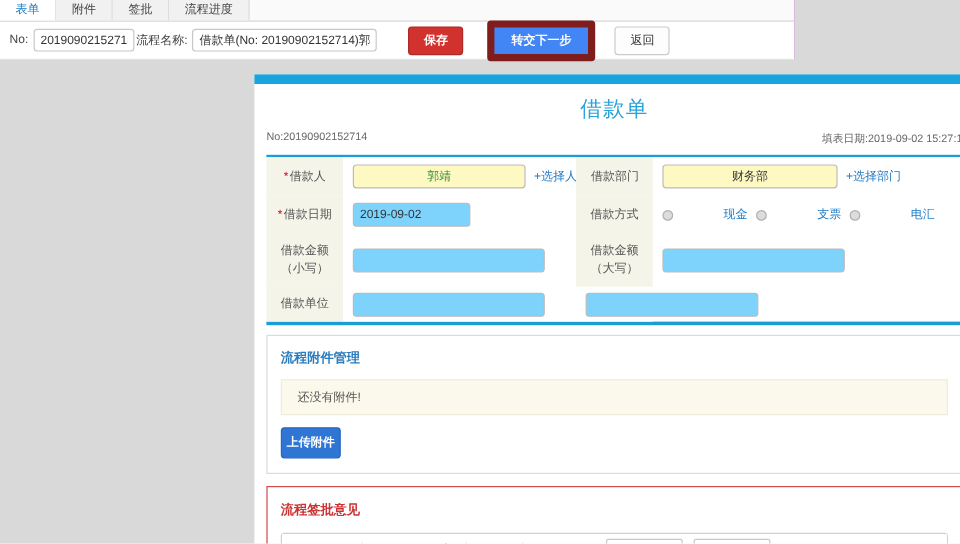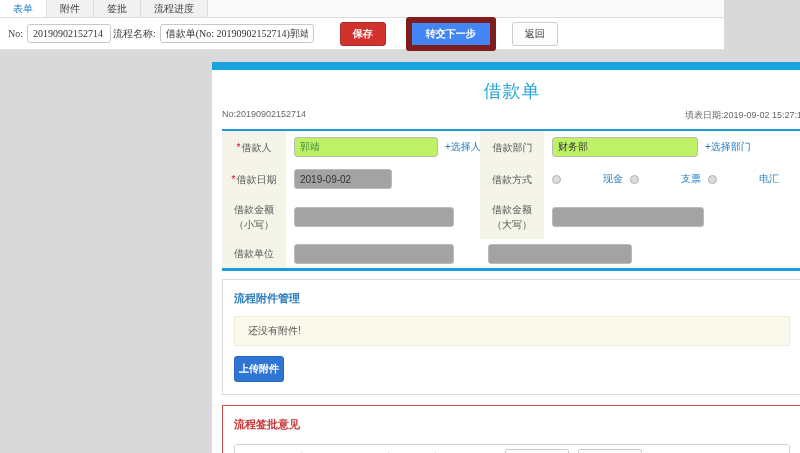--- a/index.html
+++ b/index.html
@@ -5,21 +5,21 @@
   * { margin:0; padding:0; box-sizing:border-box; }
   html,body { width:800px; height:453px; overflow:hidden; }
   body {
     position:relative;
     background:#d9d9d9;
     font-family:"Liberation Sans","DejaVu Sans",sans-serif;
     font-size:10px; color:#333;
   }
 
   
-  .topbar { position:absolute; top:0; left:0; width:724px; background:#a21caf; z-index:5;font-family:Liberation Serif, serif; }
+  .topbar { position:absolute; top:0; left:0; width:662px; background:#a21caf; z-index:5; }
   .tabs { display:flex; height:18px; background:#fafafa; border-bottom:1px solid #ddd; }
   .tab {
     padding:0 13px; line-height:17px; font-size:10px; color:#444;
     background:#f1f1f1; border-right:1px solid #ddd; cursor:pointer; white-space:nowrap;
   }
   .tab.active { background:#fff; color:#1f7dc4; }
 
   
   .toolbar-row {
     display:flex; align-items:center; height:32px; padding:0 6px;
@@ -72,23 +72,23 @@
   .cell-label {
     background:#f5f4e9; justify-content:center; text-align:center;
     font-size:10px; color:#555; padding:3px 4px; line-height:1.5;
   }
   .cell-field { background:#fff; padding:2px 4px 2px 8px; }
   .r3 { min-height:44px; }
   .r4 { min-height:29px; }
   .req { color:#d0021b; margin-right:1px; }
   .f-input {
     height:20px; border:1px solid #bbb; border-radius:3px;
-    font-size:10px; padding:0 5px; font-family:inherit; background:#a3a3a3; color:#333;
-  }
-  .f-readonly { background:#bef264; width:146px; }
+    font-size:10px; padding:0 5px; font-family:inherit; background:#7dd3fc; color:#333;
+  }
+  .f-readonly { background:#fef9c3; width:146px;text-align:center; }
   .val-green { color:#3d8b3d; }
   .date-input { width:98px; }
   .amt-input  { width:160px; }
   .amt-input-r{ width:152px; }
   .pick-link { color:#2479c2; font-size:10px; text-decoration:none; margin-left:7px; white-space:nowrap; }
   .radio-group { display:flex; align-items:center; }
   .radio-opt { display:flex; align-items:center; margin-right:7px; cursor:pointer;gap:40px; }
   .radio-dot {
     width:9px; height:9px; border-radius:50%;
     border:1px solid #b0b0b0; background:#dcdcdc; margin-right:2px; flex:none;

